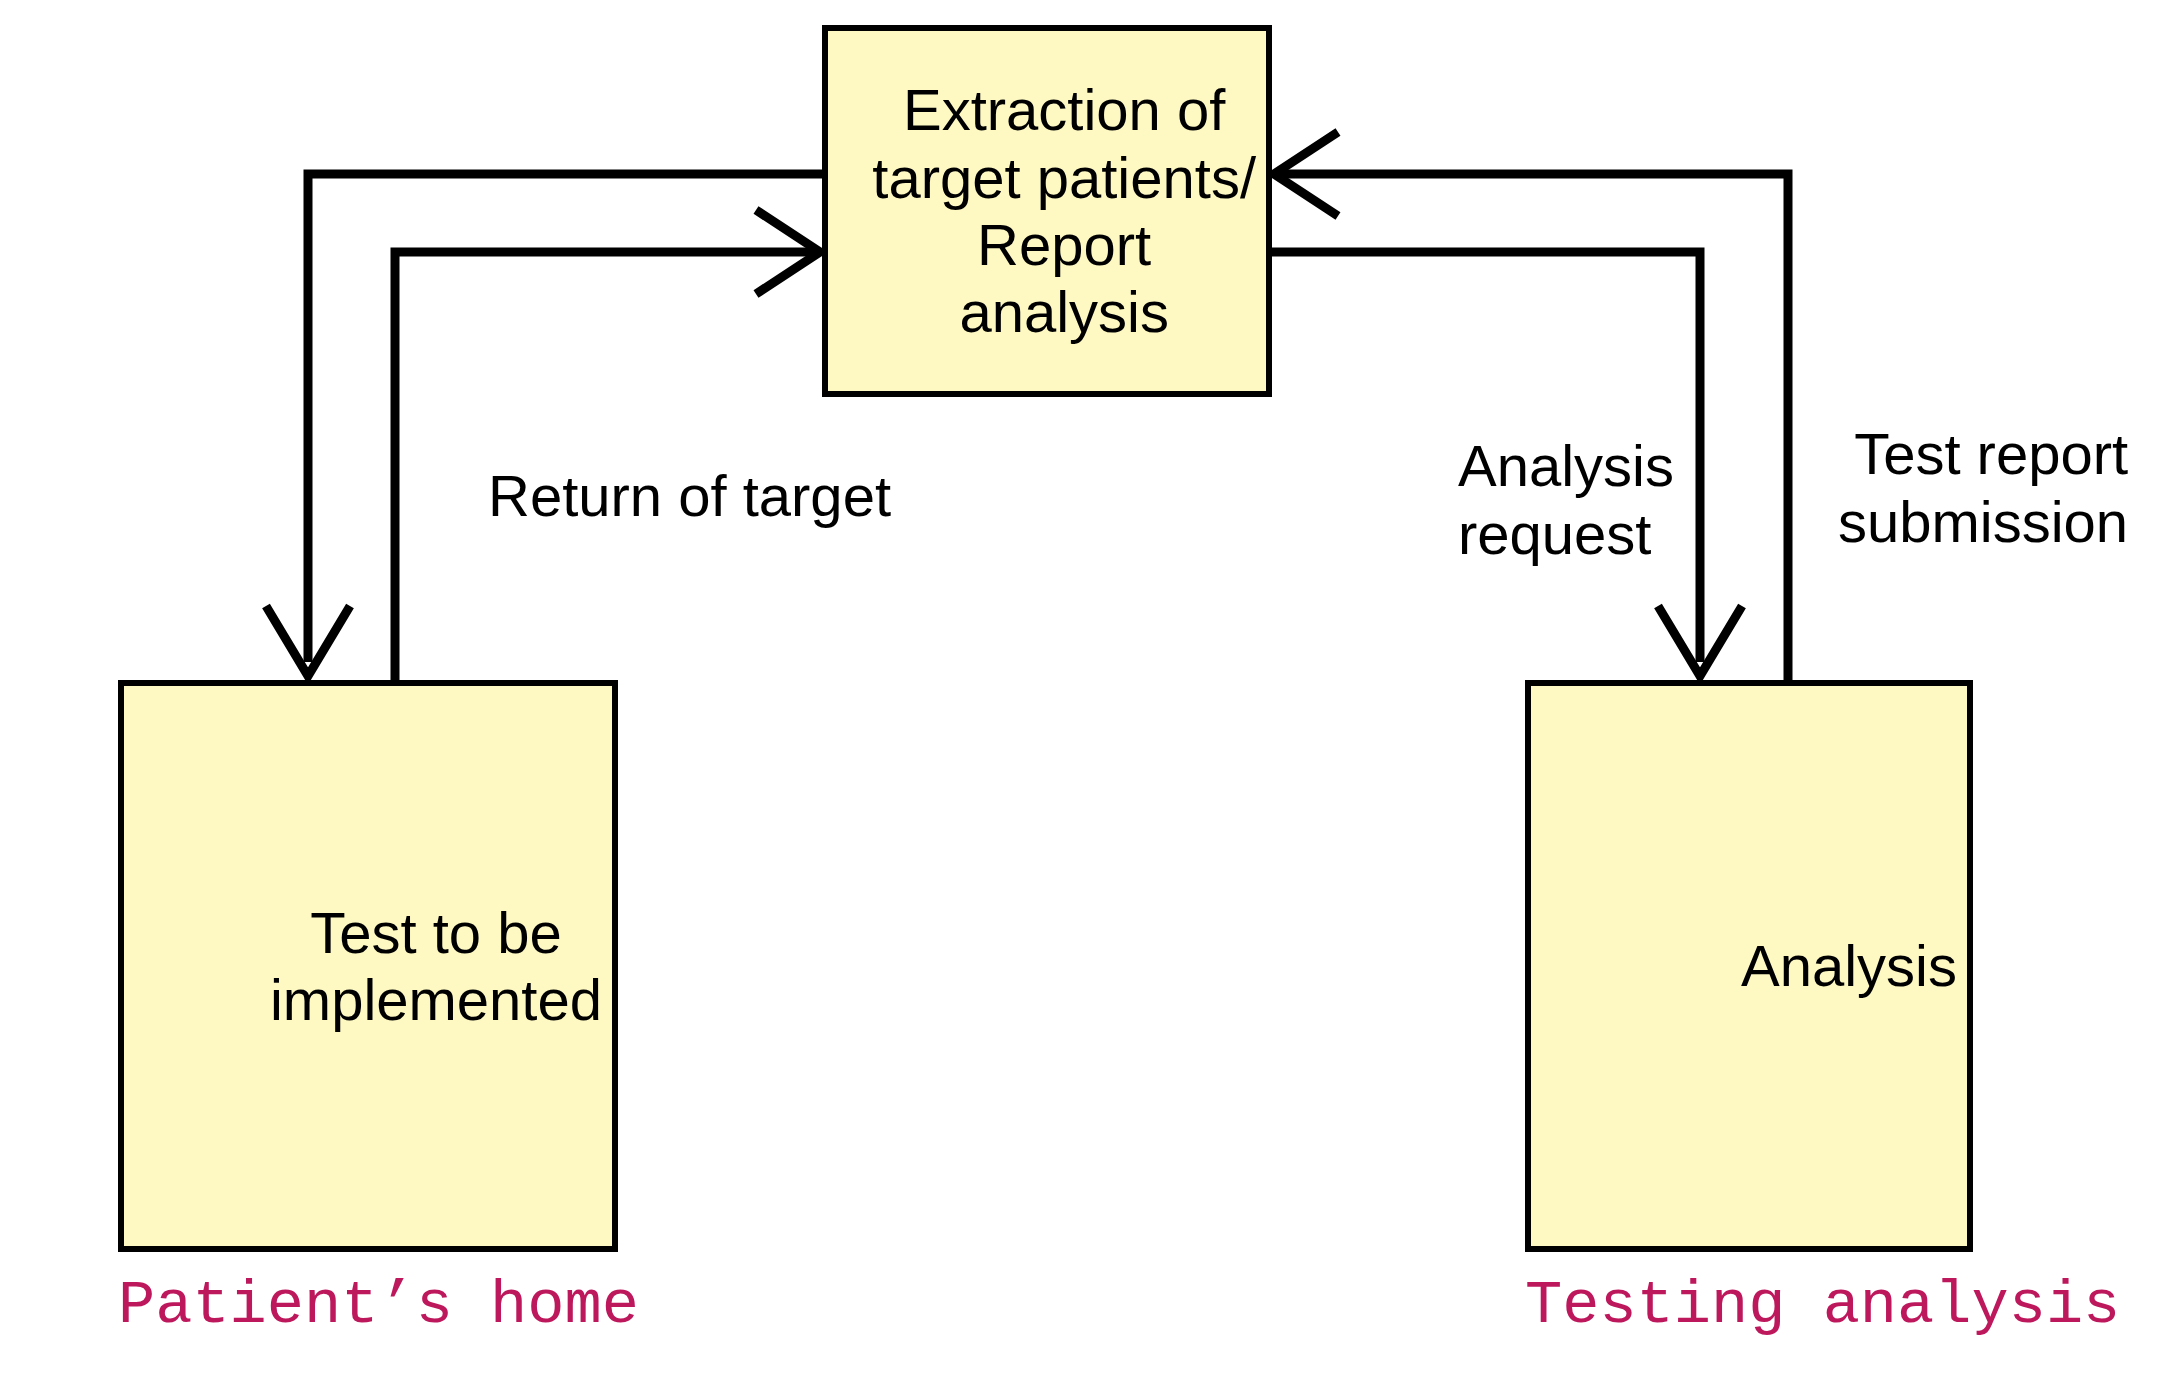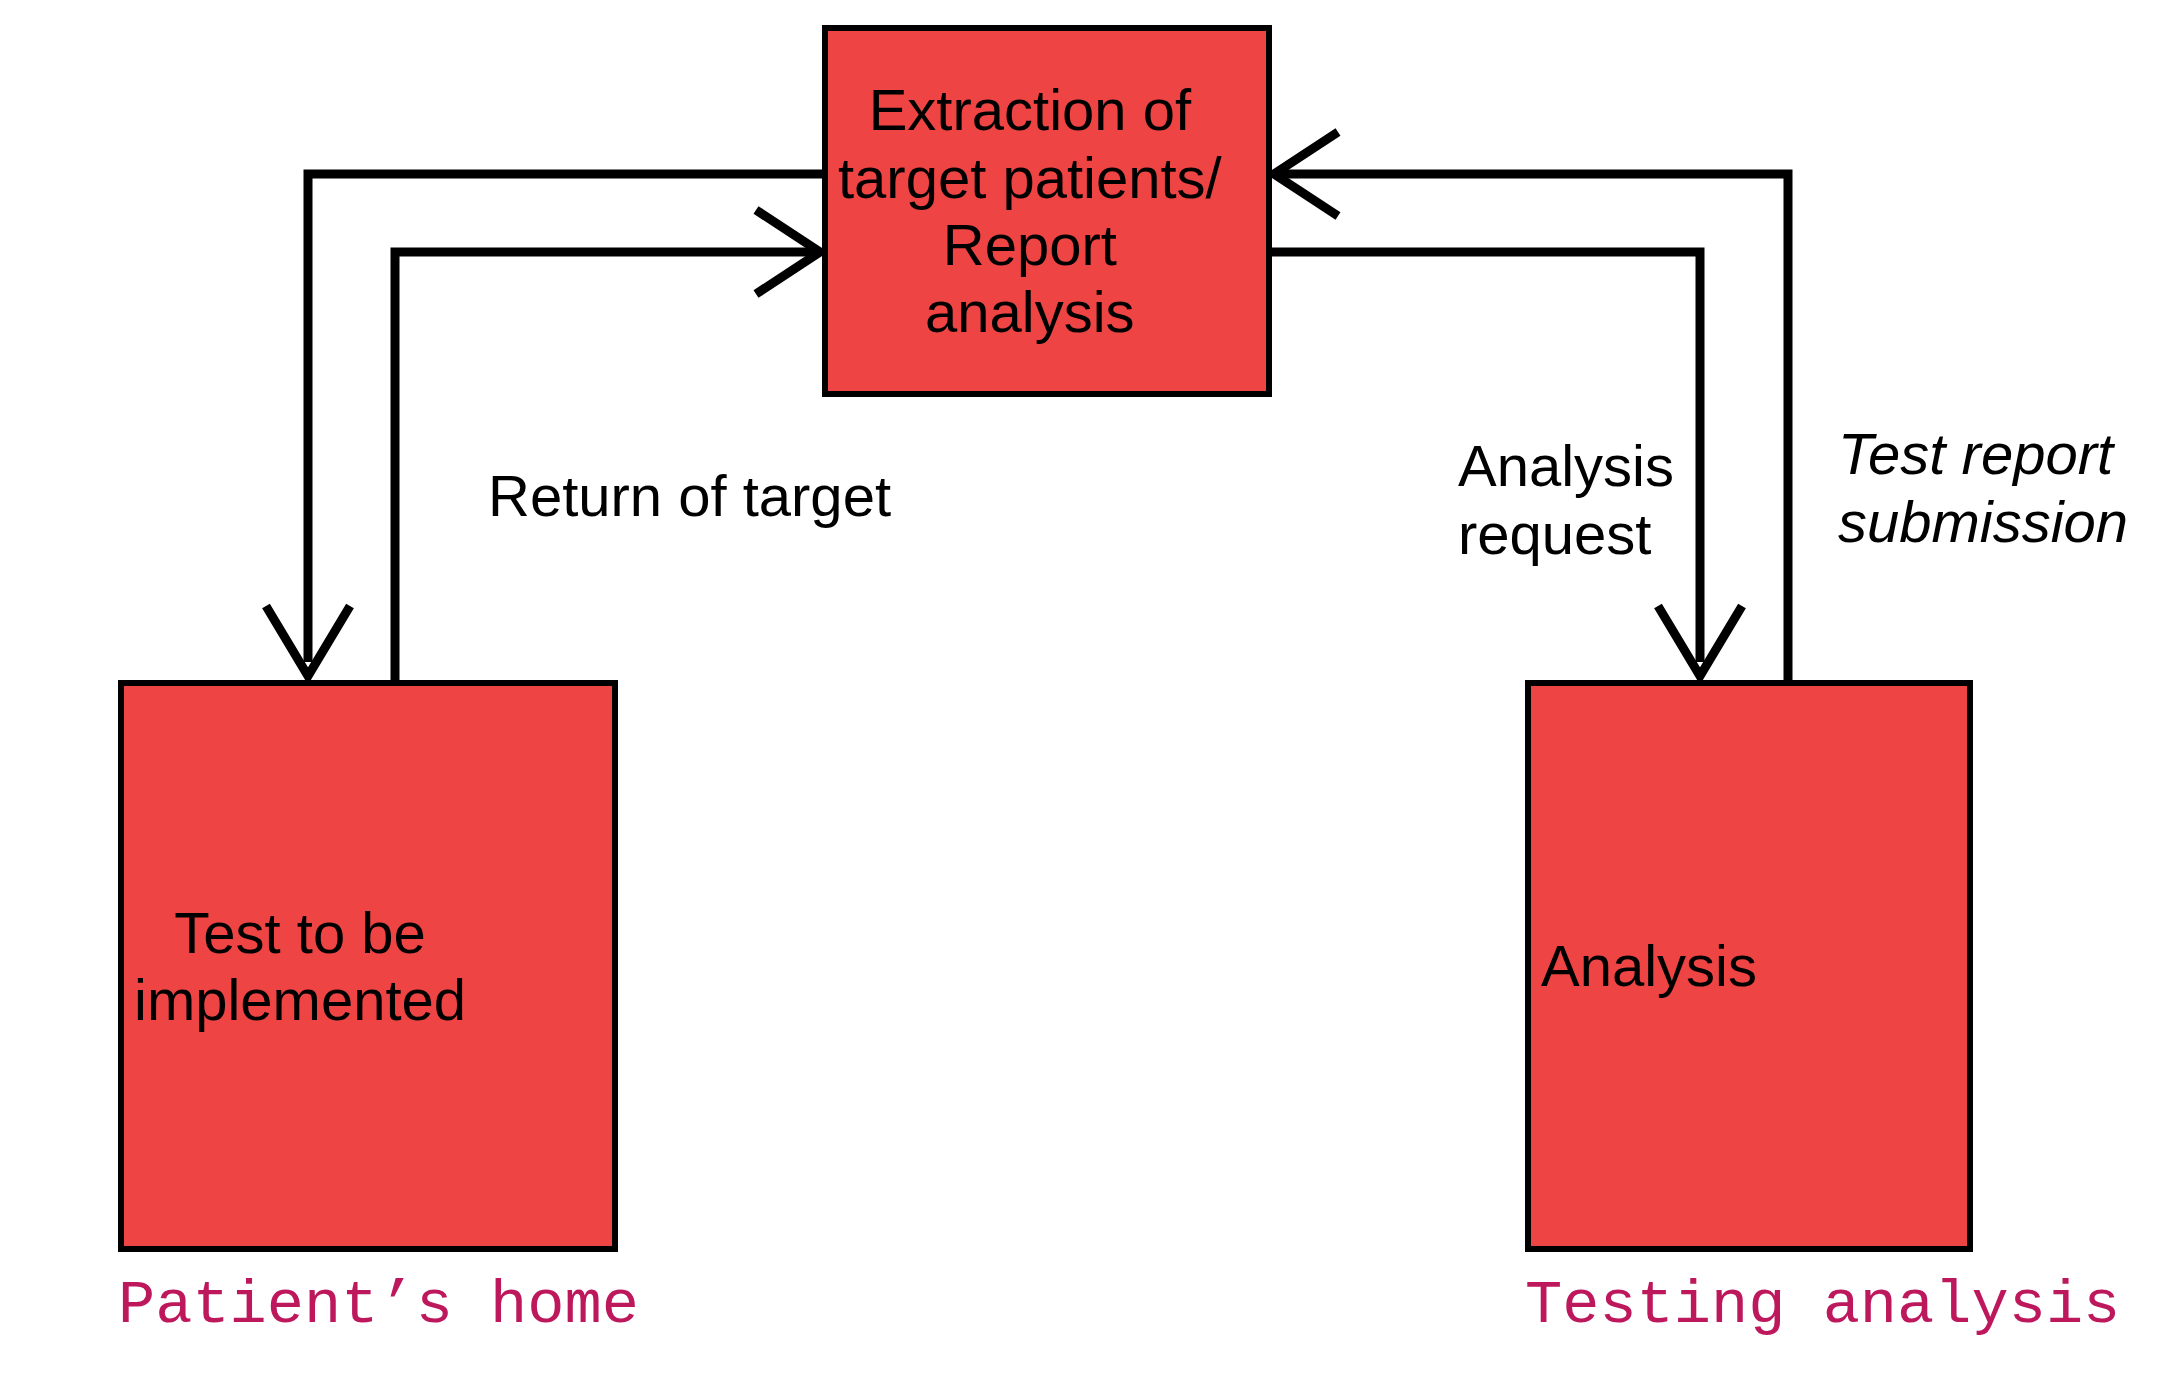--- a/index.html
+++ b/index.html
@@ -22,24 +22,24 @@
     position: absolute;
     left: 0;
     top: 0;
     width: 2164px;
     height: 1382px;
   }
   .node-box {
     position: absolute;
     box-sizing: border-box;
     border: 6px solid #000000;
-    background: #ef4444;
+    background: #fef9c3;
     display: flex;
     align-items: center;
-    justify-content: flex-start;
+    justify-content: flex-end;
     text-align: center;
   }
   .node-text {
     font-family: "Liberation Sans", sans-serif;
     font-size: 58px;
     line-height: 1.16;
     color: #000000;
     white-space: pre-line;
     padding: 0 10px;
   }
@@ -69,21 +69,21 @@
     position: absolute;
     font-family: "Liberation Sans", sans-serif;
     font-size: 58px;
     line-height: 1.18;
     color: #000000;
     white-space: pre-line;
   }
   #label-lending        { left: 18px;   top: 400px; text-align: left; }
   #label-return         { left: 488px;  top: 462px; text-align: left; }
   #label-analysis-req   { left: 1458px; top: 432px; text-align: left; }
-  #label-test-report    { left: 1838px; top: 420px; text-align: left; font-style: italic; }
+  #label-test-report    { left: 1838px; top: 420px; text-align: right; }
   .zone-label {
     position: absolute;
     font-family: Liberation Mono, monospace;
     font-size: 62px;
     line-height: 1.1;
     color: #be185d;
   }
   #zone-patients-home  { left: 118px;  top: 1272px; }
   #zone-testing-facility { left: 1525px; top: 1272px; }
 </style>

